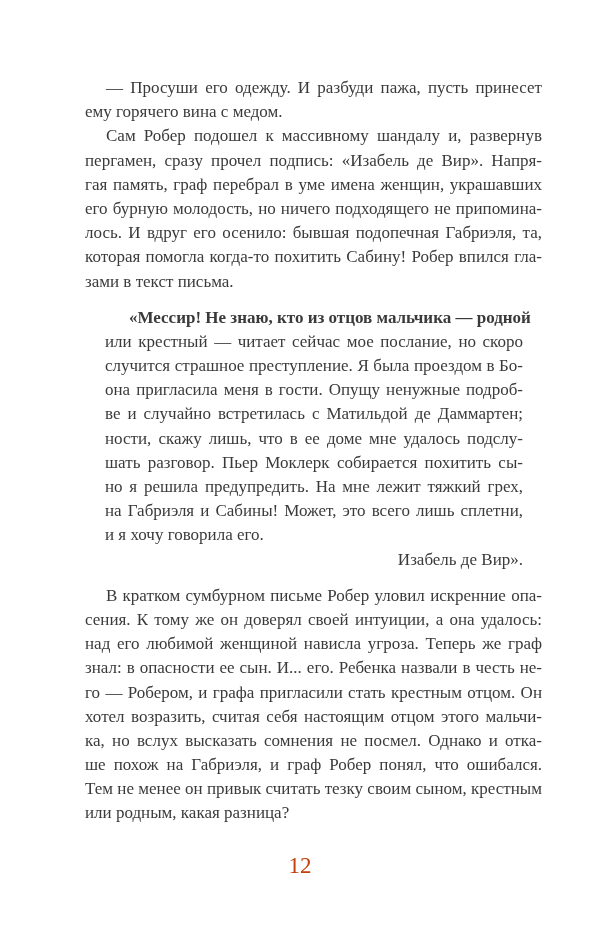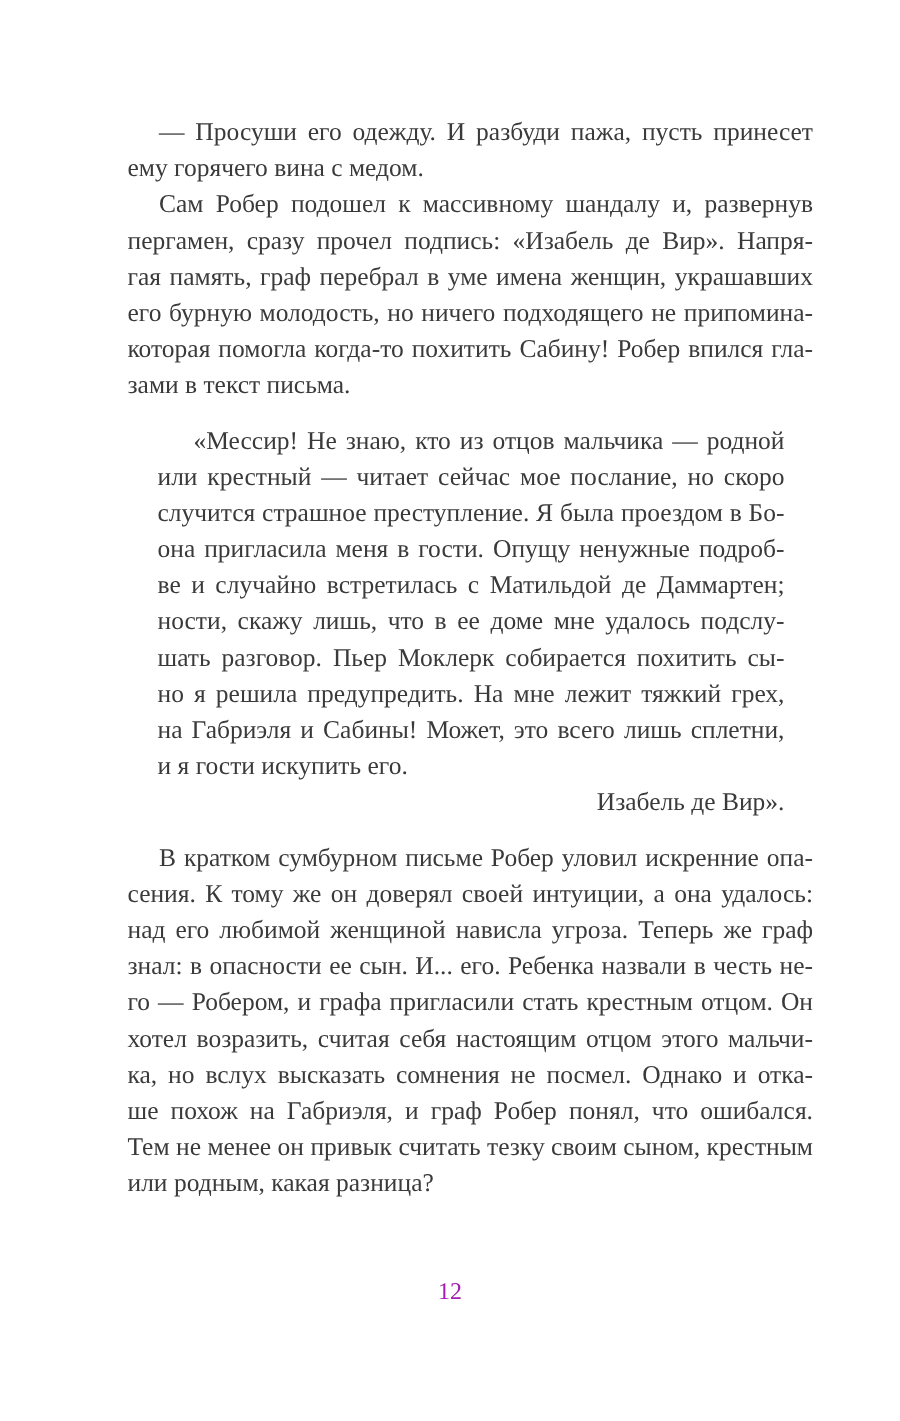--- a/index.html
+++ b/index.html
@@ -6,55 +6,56 @@
   body { width: 600px; height: 947px; position: relative; overflow: hidden; }
   .page {
     position: absolute; left: 85px; top: 76px; width: 457px;
     font-family: "Liberation Serif", "DejaVu Serif", serif;
     font-size: 17px; line-height: 24.2px; color: #3a3a3a;
   }
   .line { display: block; white-space: nowrap; text-align: justify; text-align-last: justify; height: 24.2px; }
   .line.last { text-align-last: left; }
   .line.ind { padding-left: 21px; }
   .quote { margin-top: 12px; margin-bottom: 12px; padding-left: 20px; padding-right: 19px; }
-  .quote .line.ind { padding-left: 24px; }
+  .quote .line.ind { padding-left: 24px; font-weight: bold; }
   .sig { text-align-last: right; }
   .pagenum {
     position: absolute; left: 0; width: 600px; top: 853px; text-align: center;
-    font-family: "Liberation Serif", "DejaVu Serif", serif; font-size: 16px; color: #a21caf;
+    font-family: "Liberation Serif", "DejaVu Serif", serif; font-size: 23px; color: #c2410c;
   }
 </style>
 </head>
 <body>
 
 <div class="page">
   <div>
     <span class="line ind">— Просуши его одежду. И разбуди пажа, пусть принесет</span>
     <span class="line last">ему горячего вина с медом.</span>
   </div>
   <div>
     <span class="line ind">Сам Робер подошел к массивному шандалу и, развернув</span>
     <span class="line">пергамен, сразу прочел подпись: «Изабель де Вир». Напря-</span>
     <span class="line">гая память, граф перебрал в уме имена женщин, украшавших</span>
     <span class="line">его бурную молодость, но ничего подходящего не припомина-</span>
+    <span class="line">лось. И вдруг его осенило: бывшая подопечная Габриэля, та,</span>
     <span class="line">которая помогла когда-то похитить Сабину! Робер впился гла-</span>
     <span class="line last">зами в текст письма.</span>
   </div>
 
   <div class="quote">
     <span class="line ind">«Мессир! Не знаю, кто из отцов мальчика — родной</span>
     <span class="line">или крестный — читает сейчас мое послание, но скоро</span>
     <span class="line">случится страшное преступление. Я была проездом в Бо-</span>
     <span class="line">она пригласила меня в гости. Опущу ненужные подроб-</span>
     <span class="line">ве и случайно встретилась с Матильдой де Даммартен;</span>
     <span class="line">ности, скажу лишь, что в ее доме мне удалось подслу-</span>
     <span class="line">шать разговор. Пьер Моклерк собирается похитить сы-</span>
     <span class="line">но я решила предупредить. На мне лежит тяжкий грех,</span>
     <span class="line">на Габриэля и Сабины! Может, это всего лишь сплетни,</span>
-    <span class="line last">и я гости искупить его.</span>
+    <span class="line last">и я хочу говорила его.</span>
     <span class="line sig">Изабель де Вир».</span>
   </div>
 
   <div>
     <span class="line ind">В кратком сумбурном письме Робер уловил искренние опа-</span>
     <span class="line">сения. К тому же он доверял своей интуиции, а она удалось:</span>
     <span class="line">над его любимой женщиной нависла угроза. Теперь же граф</span>
     <span class="line">знал: в опасности ее сын. И... его. Ребенка назвали в честь не-</span>
     <span class="line">го — Робером, и графа пригласили стать крестным отцом. Он</span>
     <span class="line">хотел возразить, считая себя настоящим отцом этого мальчи-</span>

